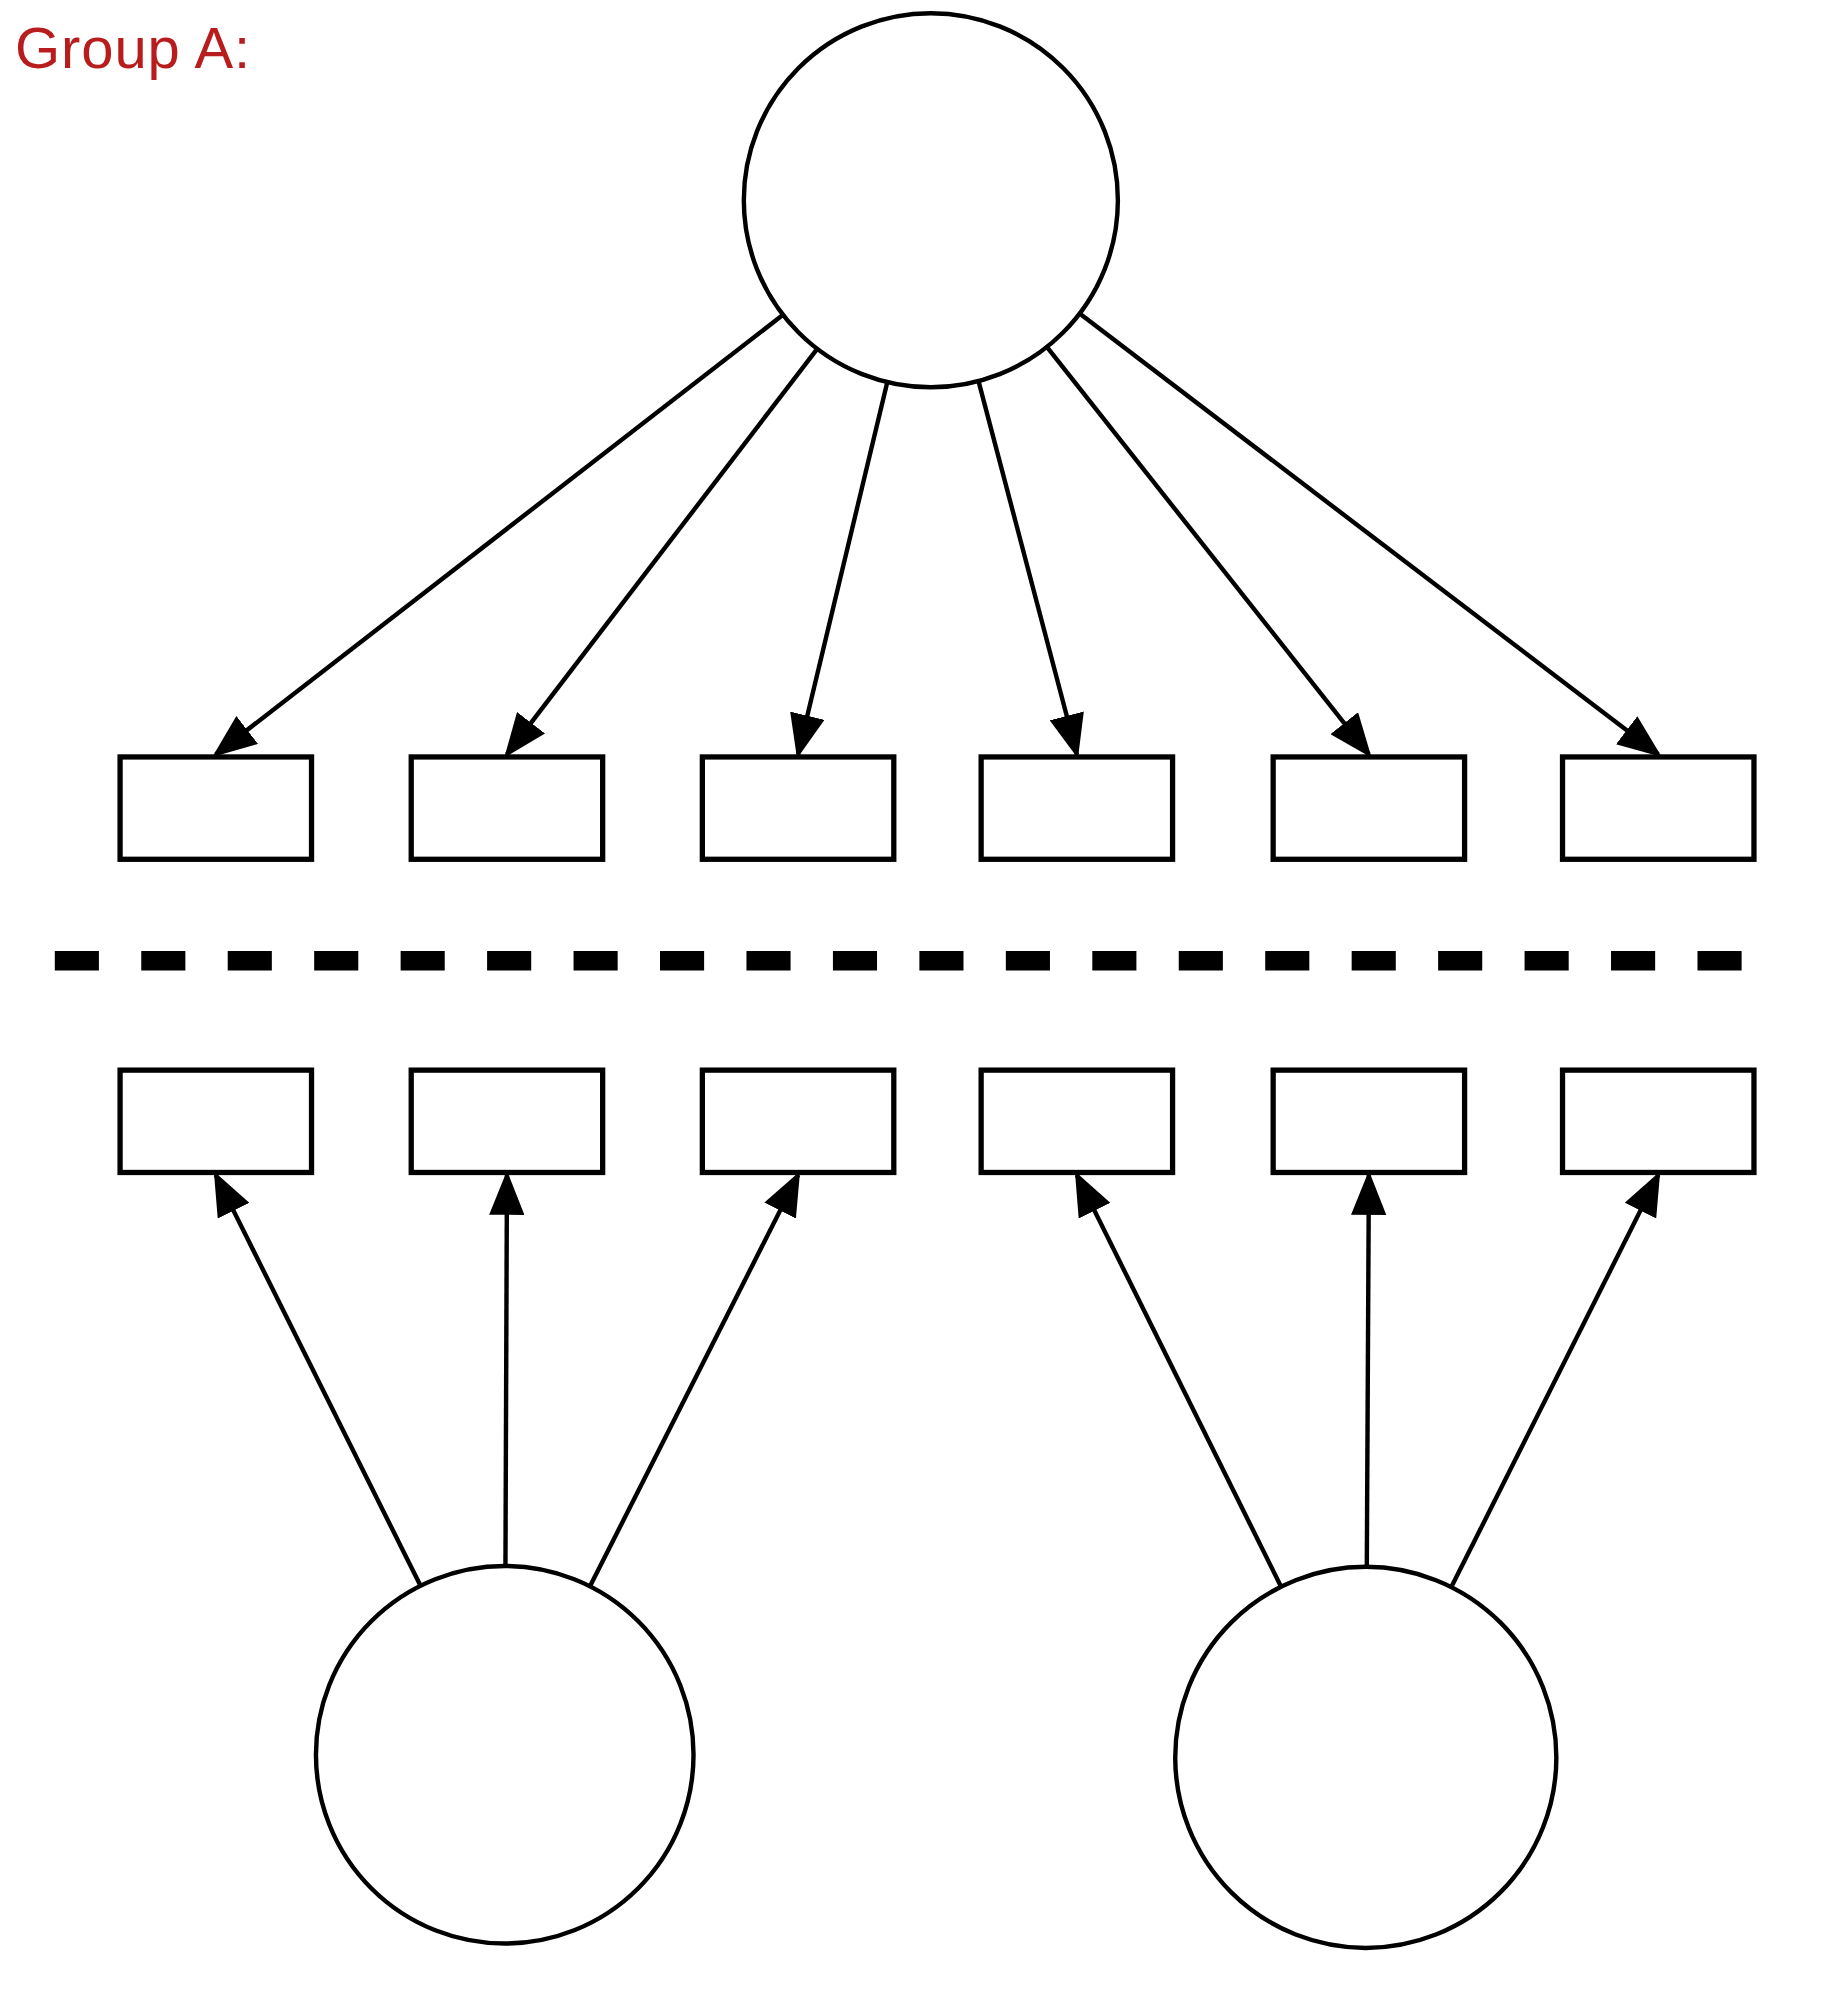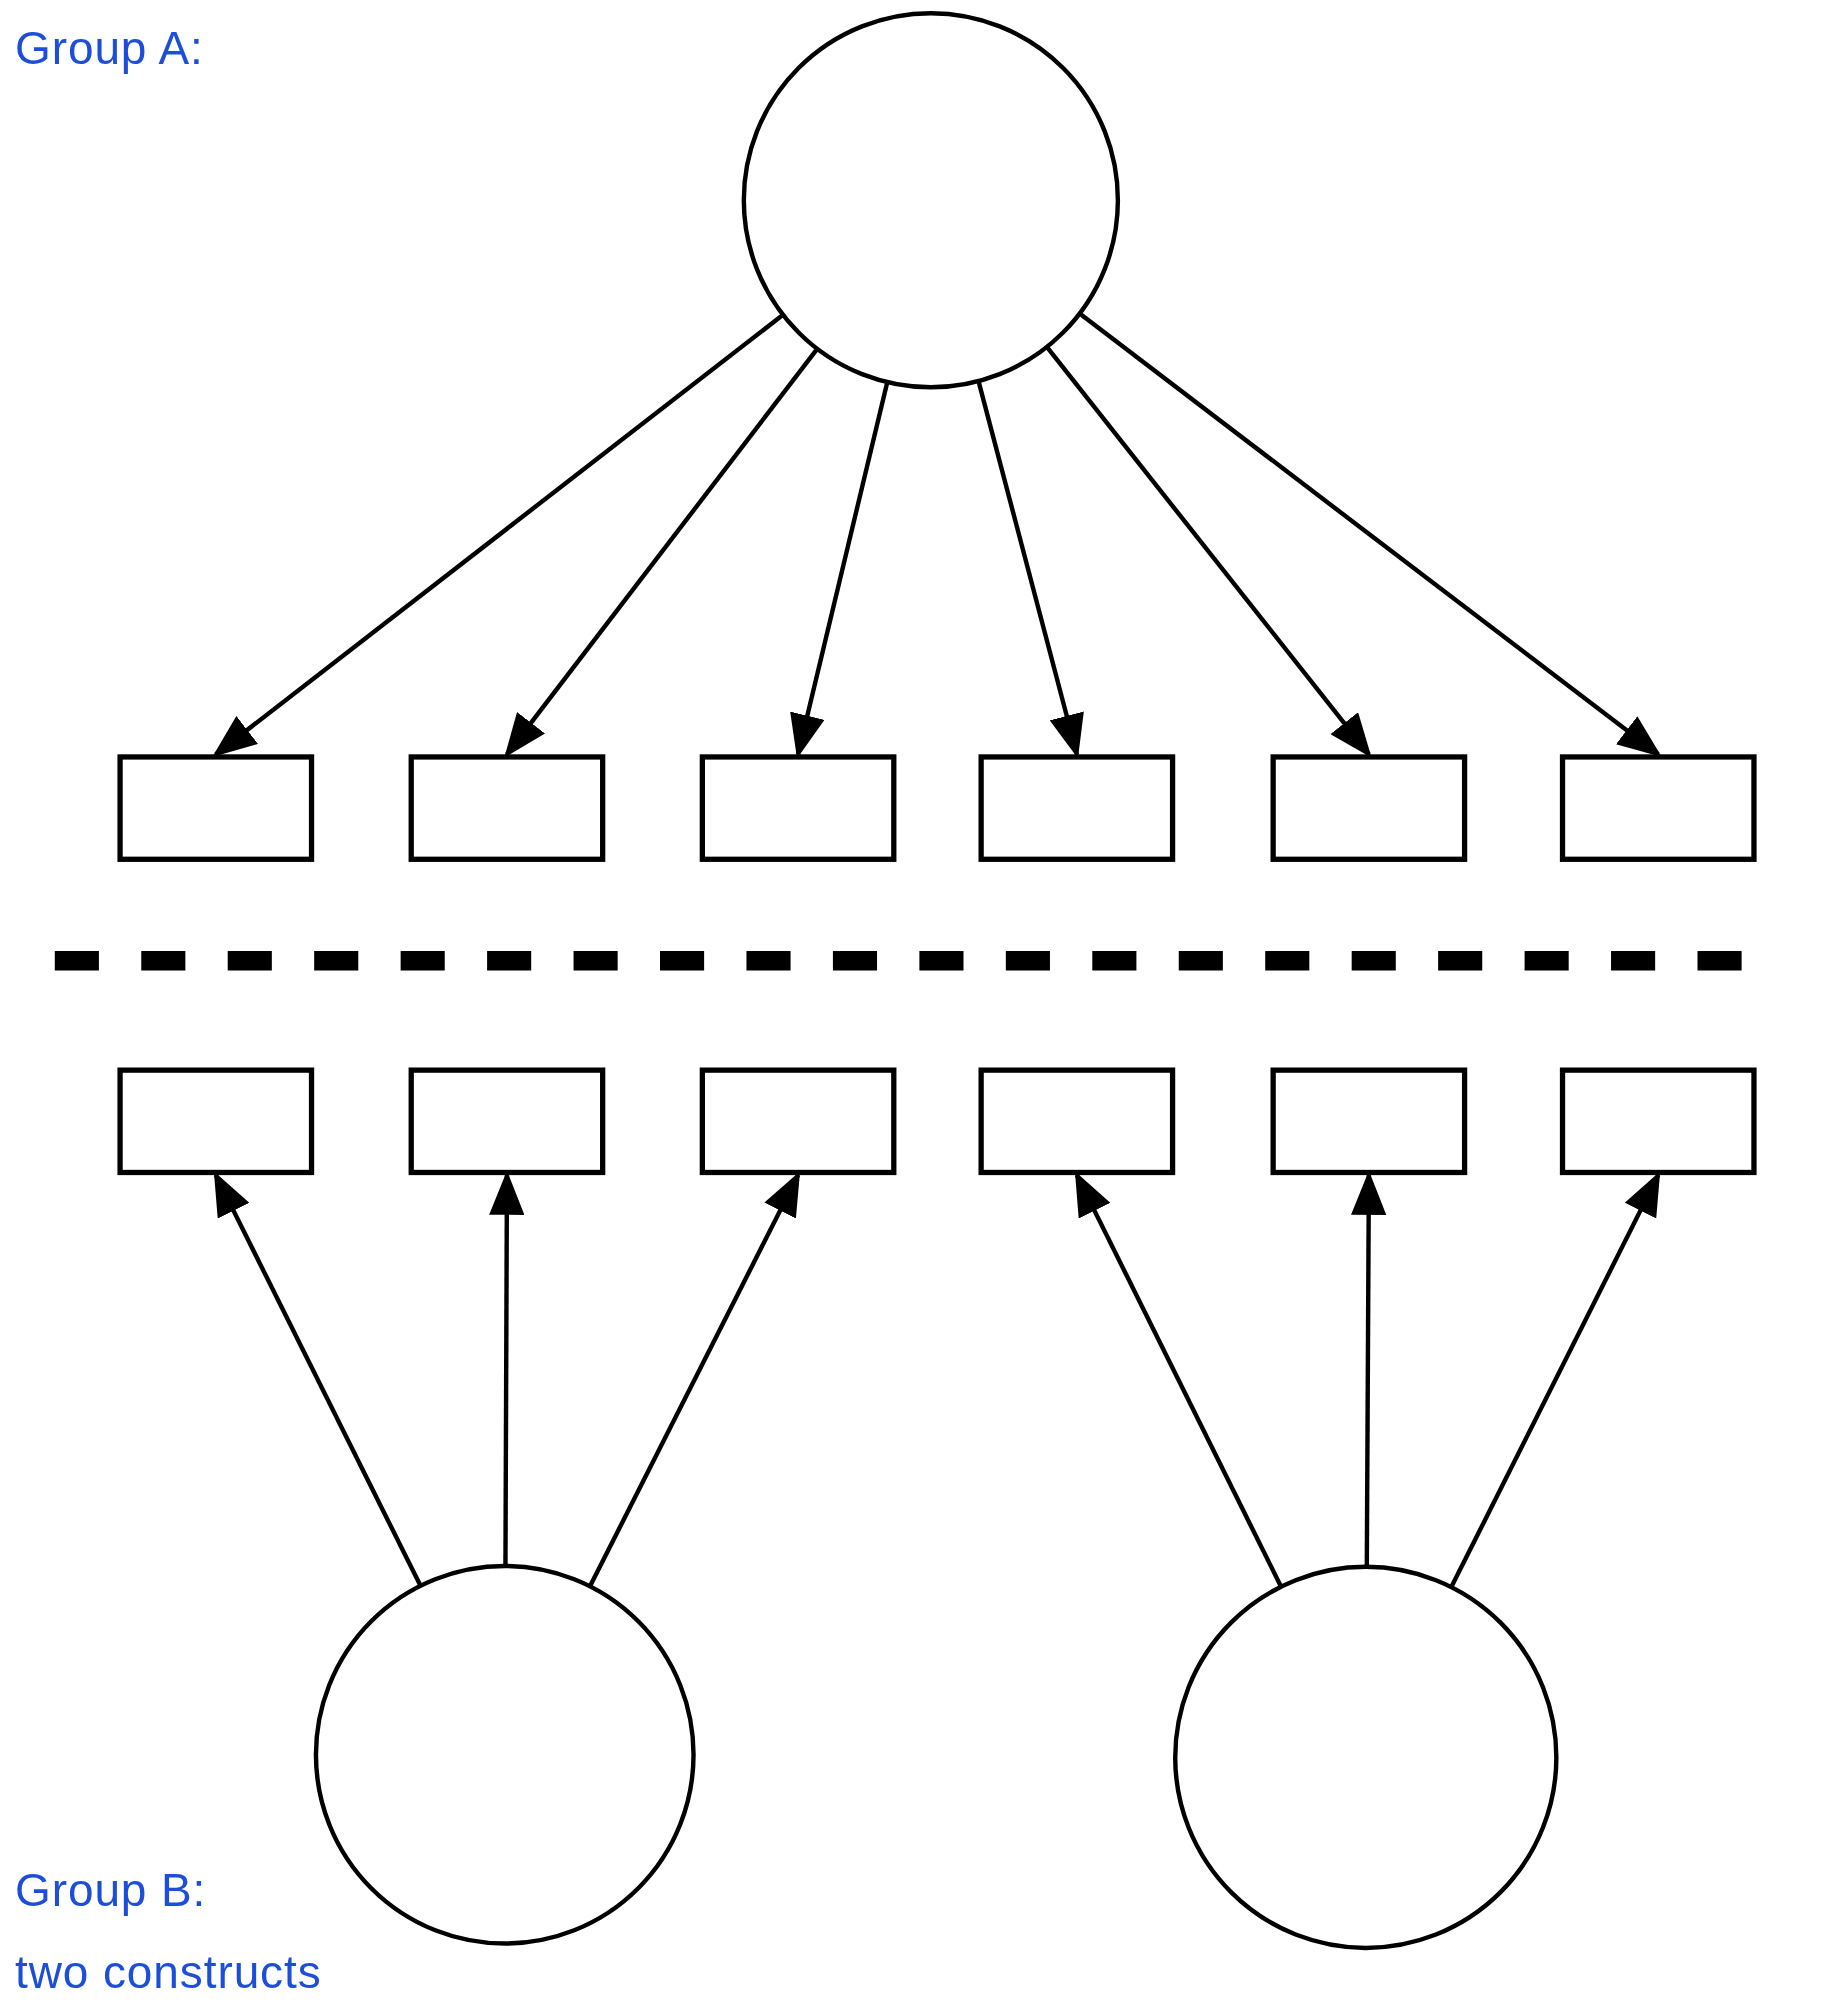--- a/index.html
+++ b/index.html
@@ -18,24 +18,24 @@
     position: absolute;
     left: 0;
     top: 0;
     width: 100%;
     height: 100%;
     display: block;
   }
   .label {
     position: absolute;
     font-family: "Liberation Sans", sans-serif;
-    font-size: 46px;
+    font-size: 58px;
     line-height: 82px;
     letter-spacing: 0.9px;
-    color: #1d4ed8;
+    color: #b91c1c;
     white-space: nowrap;
     font-weight: 400;
   }
   #group-a-label { left: 15px; top: 7px; }
   #group-b-label { left: 15px; top: 1849px; }
 </style>
 </head>
 <body>
 
 <div class="canvas">
@@ -73,19 +73,15 @@
       <line x1="668.6325775159094" y1="1798.0598393144287" x2="904.5" y2="1332" stroke="#000000" stroke-width="5" marker-end="url(#arrowhead)"></line>
       <line x1="1451.9886371669365" y1="1798.5114520005438" x2="1220.5" y2="1332" stroke="#000000" stroke-width="5" marker-end="url(#arrowhead)"></line>
       <line x1="1549.1454384394833" y1="1776.003037126025" x2="1551.5" y2="1332" stroke="#000000" stroke-width="5" marker-end="url(#arrowhead)"></line>
       <line x1="1644.9489235816582" y1="1798.979518660952" x2="1879.5" y2="1332" stroke="#000000" stroke-width="5" marker-end="url(#arrowhead)"></line>
     </svg>
 
   <div class="label" id="group-a-label">
     <div>Group A:</div>
   </div>
 
-  <div class="label" id="group-b-label">
-    <div>Group B:</div>
-    <div>two constructs</div>
-  </div>
 
 </div>
 
 
 </body></html>

